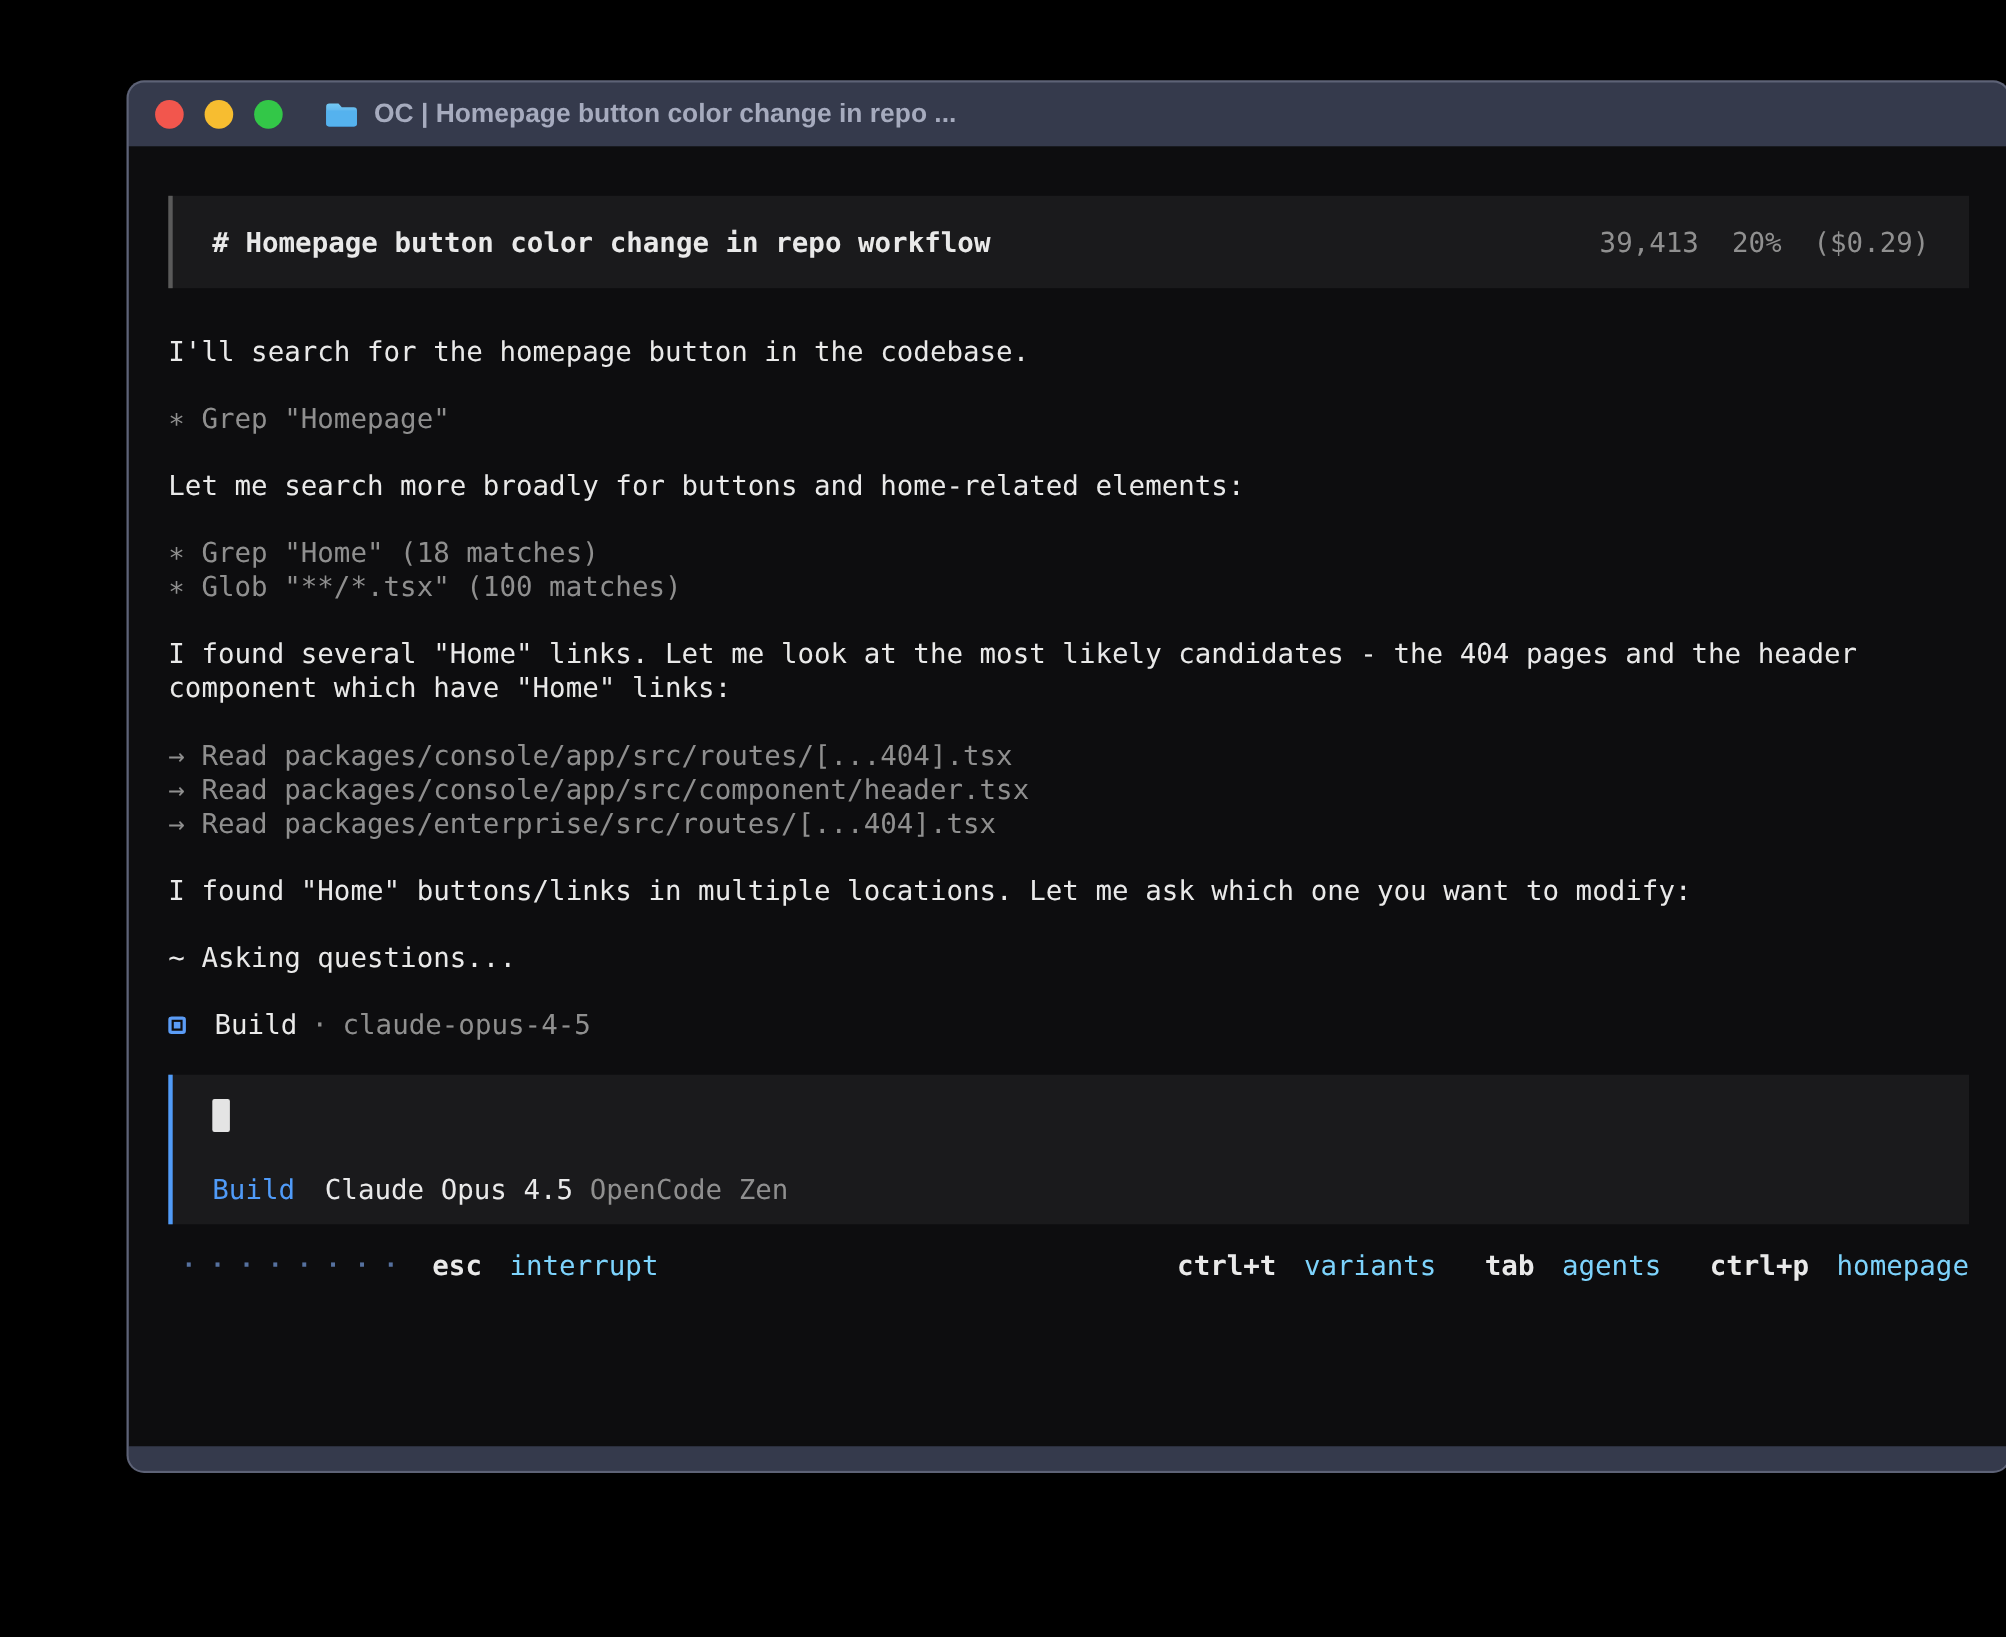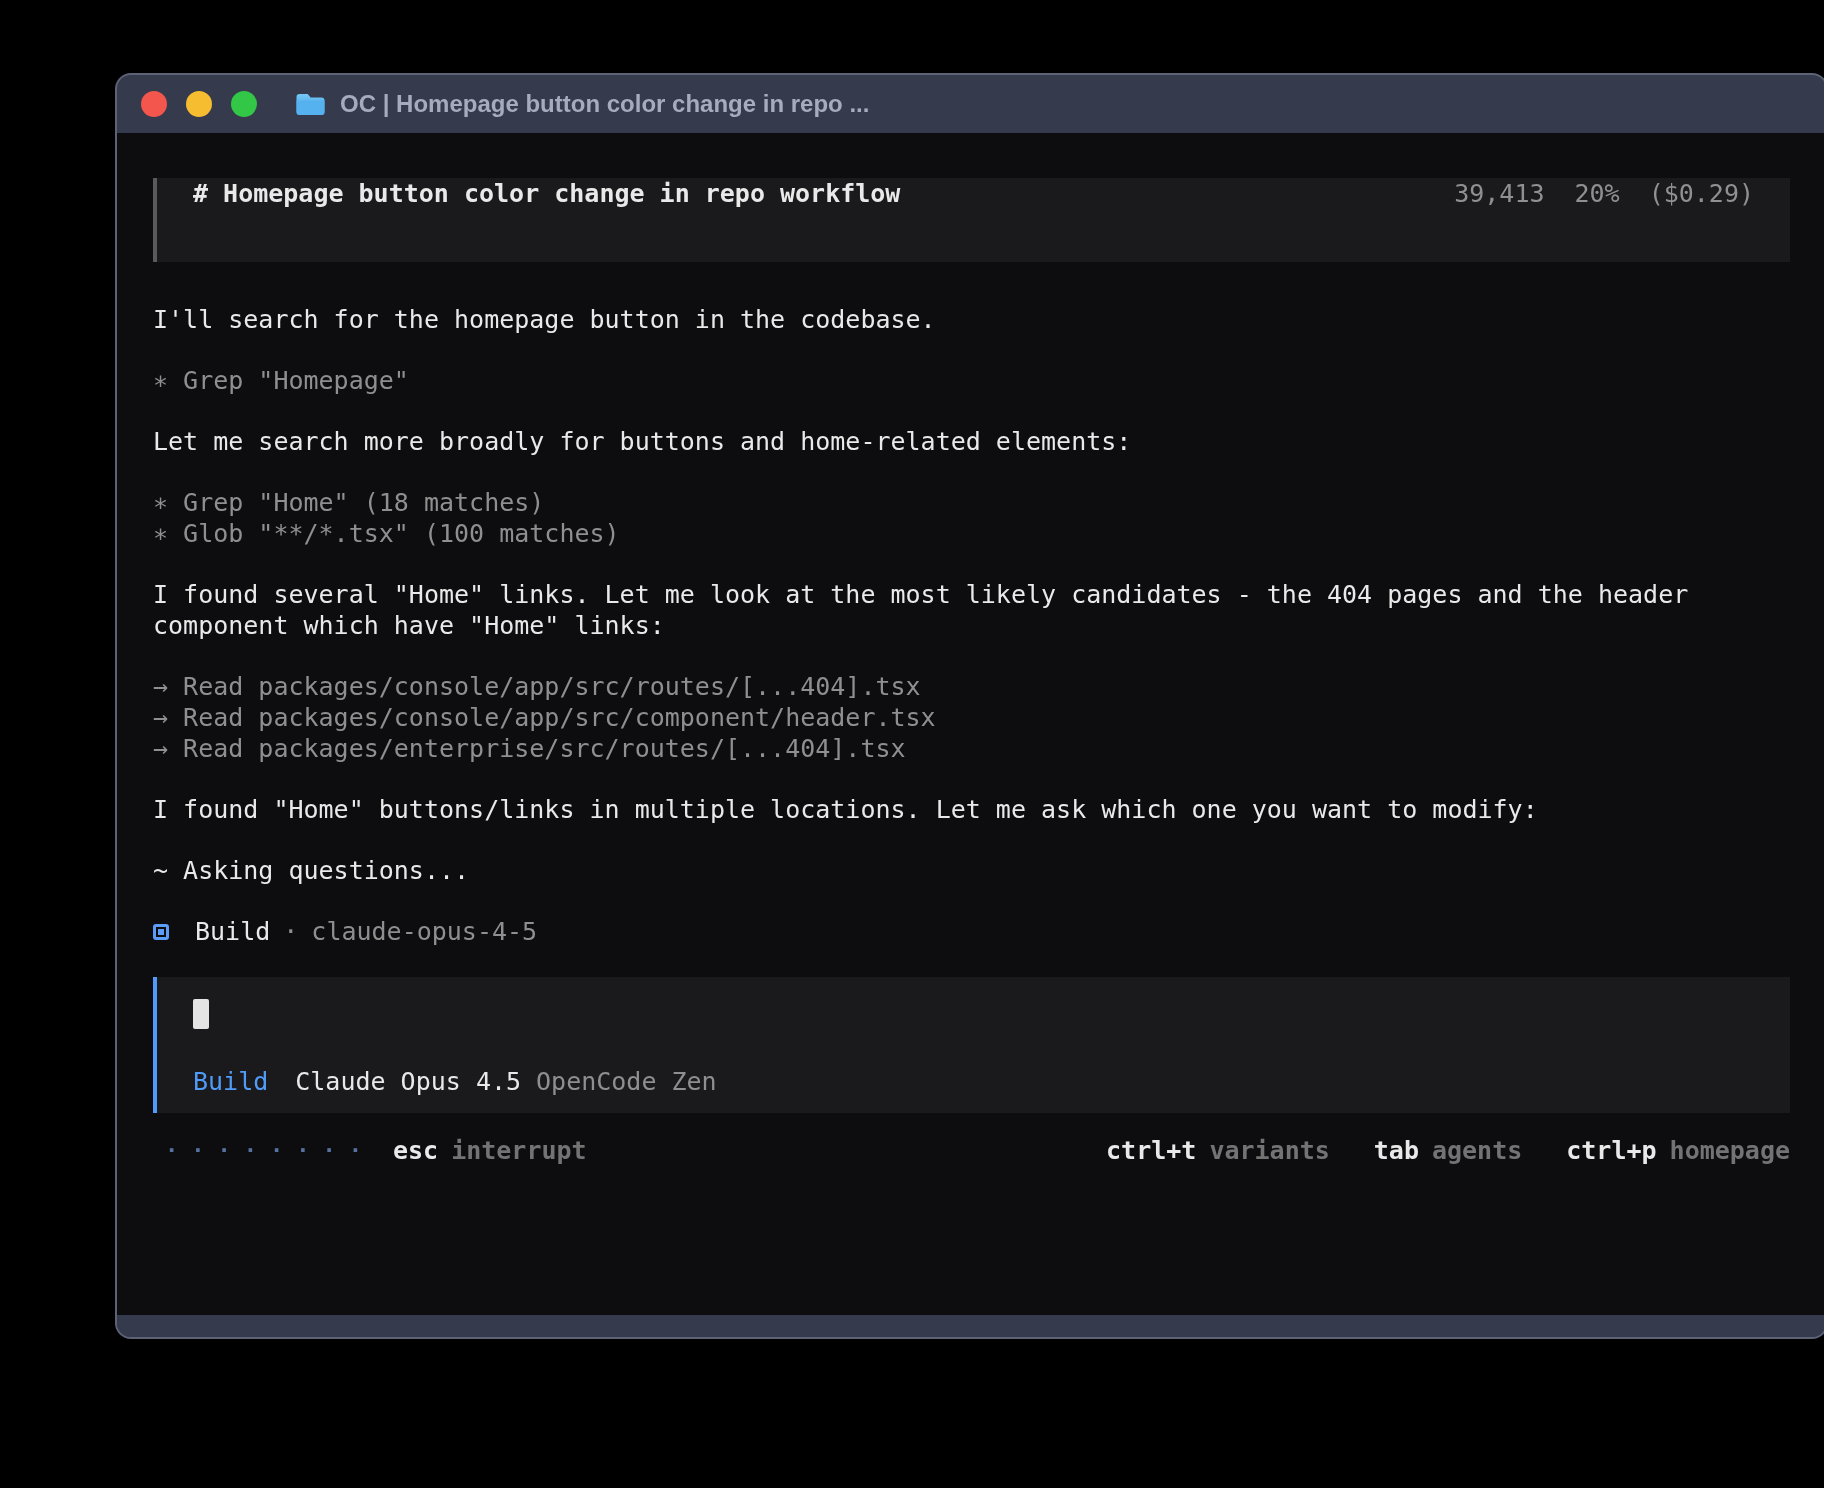--- a/index.html
+++ b/index.html
@@ -46,21 +46,21 @@
     display: flex; flex-direction: column;
     font: 400 25px/31px "DejaVu Sans Mono", monospace;
     color: #e9e9e9;
     overflow: hidden;
   }
 
   .panel {
     background: #1a1a1c;
     border-left: 4px solid #5a5a5a;
     padding: 0 36px;
-    display: flex; align-items: flex-start;
+    display: flex; align-items: center;
   }
 
   .header-panel {
     margin-top: 45px; height: 84px; flex: none;
     justify-content: space-between;
   }
   .session-title { font-weight: 700; white-space: nowrap; }
   .session-stats { color: #909090; white-space: nowrap; }
   .session-stats .ctx  { margin-left: 30px; }
   .session-stats .cost { margin-left: 29px; }
@@ -108,21 +108,21 @@
     display: flex; justify-content: space-between; align-items: center;
   }
   .statusbar .grp { display: flex; align-items: center; }
   .spinner-dots {
     color: #56719f; font-weight: 700;
     letter-spacing: 13px; margin: 0 18px 0 12px;
     font-size: 22px;
   }
   .hint { white-space: nowrap; }
   .hint .key { color: #e9e9e9; font-weight: 700; margin-top: 40px; }
-  .hint .lbl { color: #737373; margin-left: 13px; font-weight: bold; }
+  .hint .lbl { color: #7dd3fc; margin-left: 25px; }
   .grp-right .hint { margin-left: 44px; }
 
   .bottomstrip { flex: none; height: 22px; background: #353a4c; }
 </style>
 </head>
 <body>
 
 <div class="window">
 
   <div class="titlebar">

